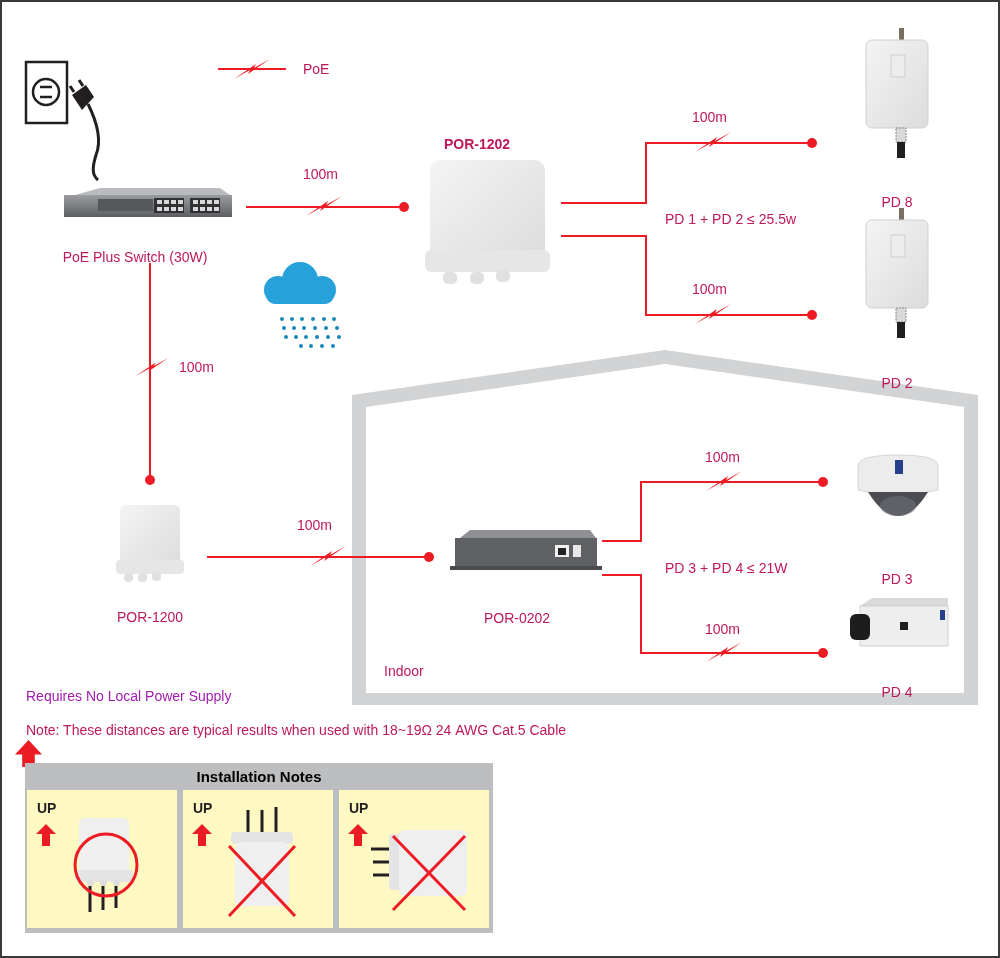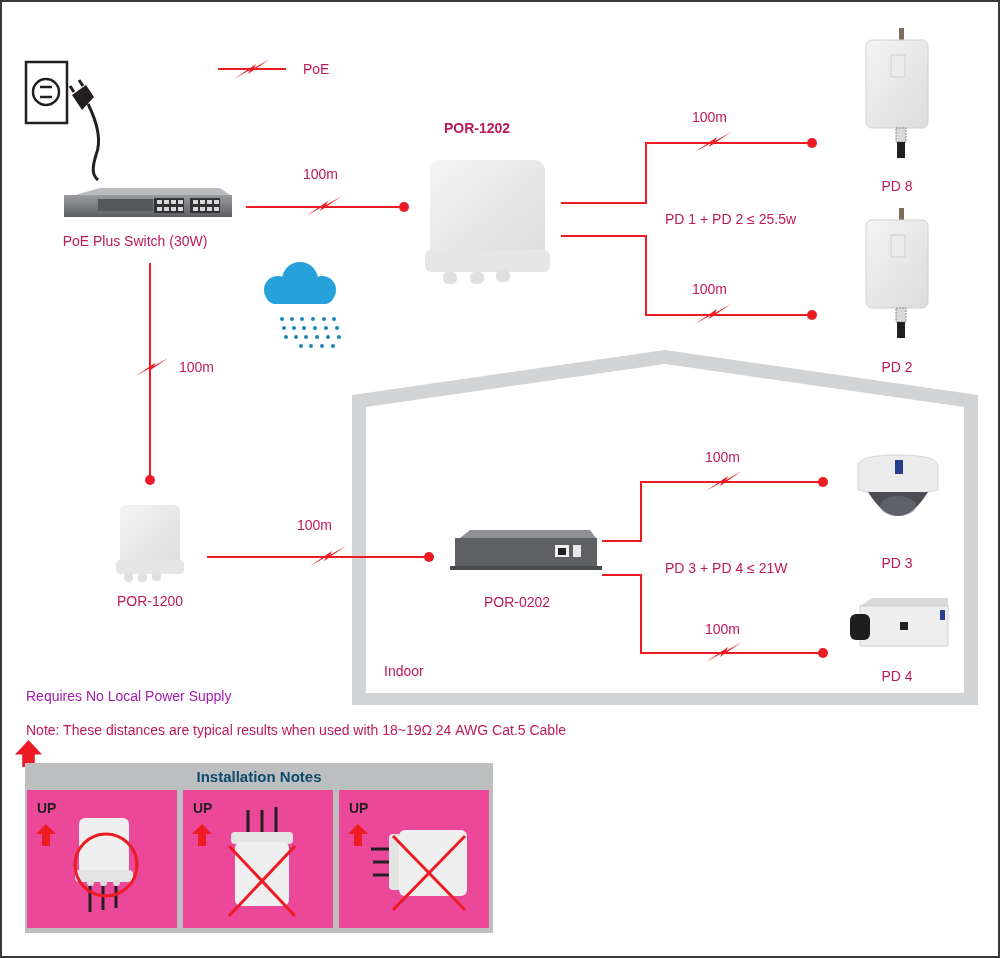--- a/index.html
+++ b/index.html
@@ -3,27 +3,27 @@
 <meta charset="utf-8">
 <style>
   html, body { margin: 0; padding: 0; background: #ffffff; }
   body { width: 1000px; height: 958px; position: relative; overflow: hidden;
          font-family: "Liberation Sans", "DejaVu Sans", sans-serif; color: #231f20; }
   .frame { position: absolute; left: 0; top: 0; width: 996px; height: 954px;
            border: 2px solid #3a3a3a; }
   svg.diagram { position: absolute; left: 0; top: 0; }
   .lbl { position: absolute; font-size: 14px; color: #be185d; white-space: nowrap; }
   .lbl.bold { font-weight: bold; }
-  .lbl.center { transform: translateX(-50%); }
+  .lbl.center { transform: translateX(-50%); margin-top: 16px; }
   .blue { color: #a21caf; }
   .notes { position: absolute; left: 25px; top: 763px; width: 468px; height: 170px;
            background: #bcbec0; }
   .notes-title { position: absolute; left: 0; top: 0; width: 100%; height: 26px;
-                 text-align: center; font-weight: bold; font-size: 15px; line-height: 28px; color: #0c4a6e; }
-  .panel { position: absolute; top: 27px; width: 150px; height: 138px; background: #ec4899; }
+                 text-align: center; font-weight: bold; font-size: 15px; line-height: 28px; color: #000000; }
+  .panel { position: absolute; top: 27px; width: 150px; height: 138px; background: #fef9c3; }
   .panel .up { position: absolute; left: 10px; top: 10px; font-weight: bold; font-size: 14px; }
 </style>
 </head>
 <body>
 
 <div class="frame"></div>
 
 <svg class="diagram" width="1000" height="958" viewBox="0 0 1000 958">
   <defs>
     <linearGradient id="boxg" x1="0" y1="0" x2="1" y2="1">

